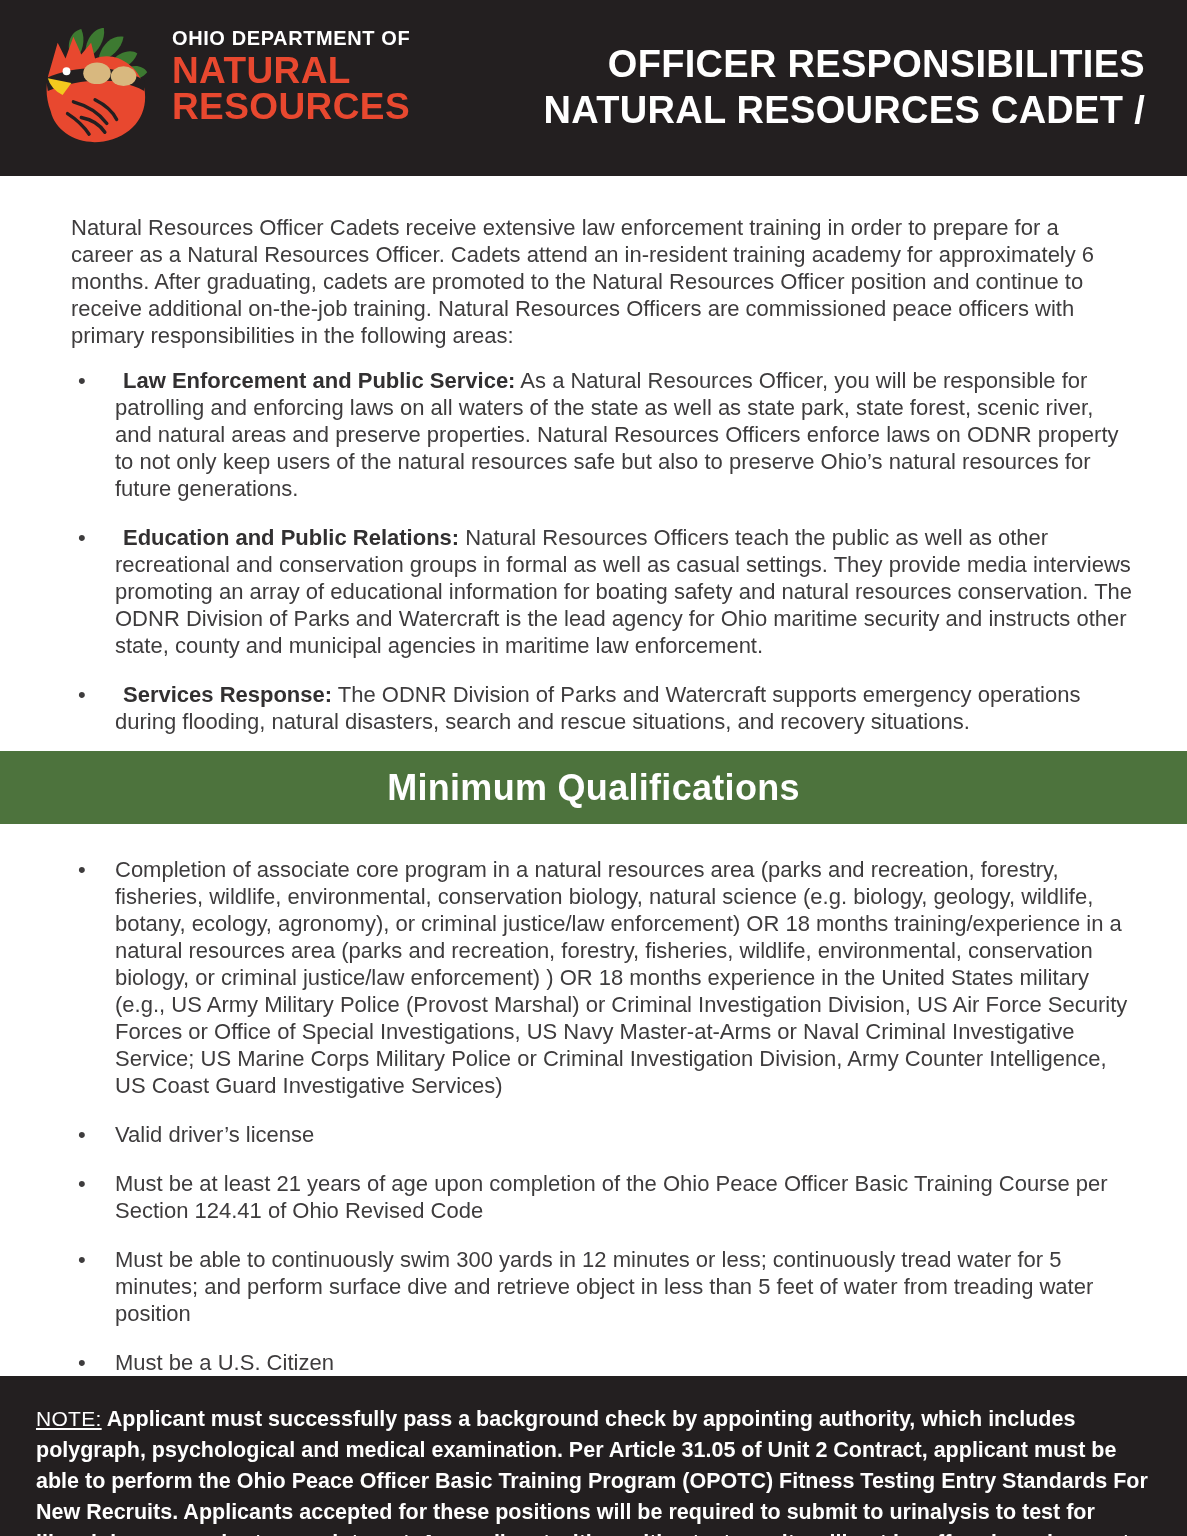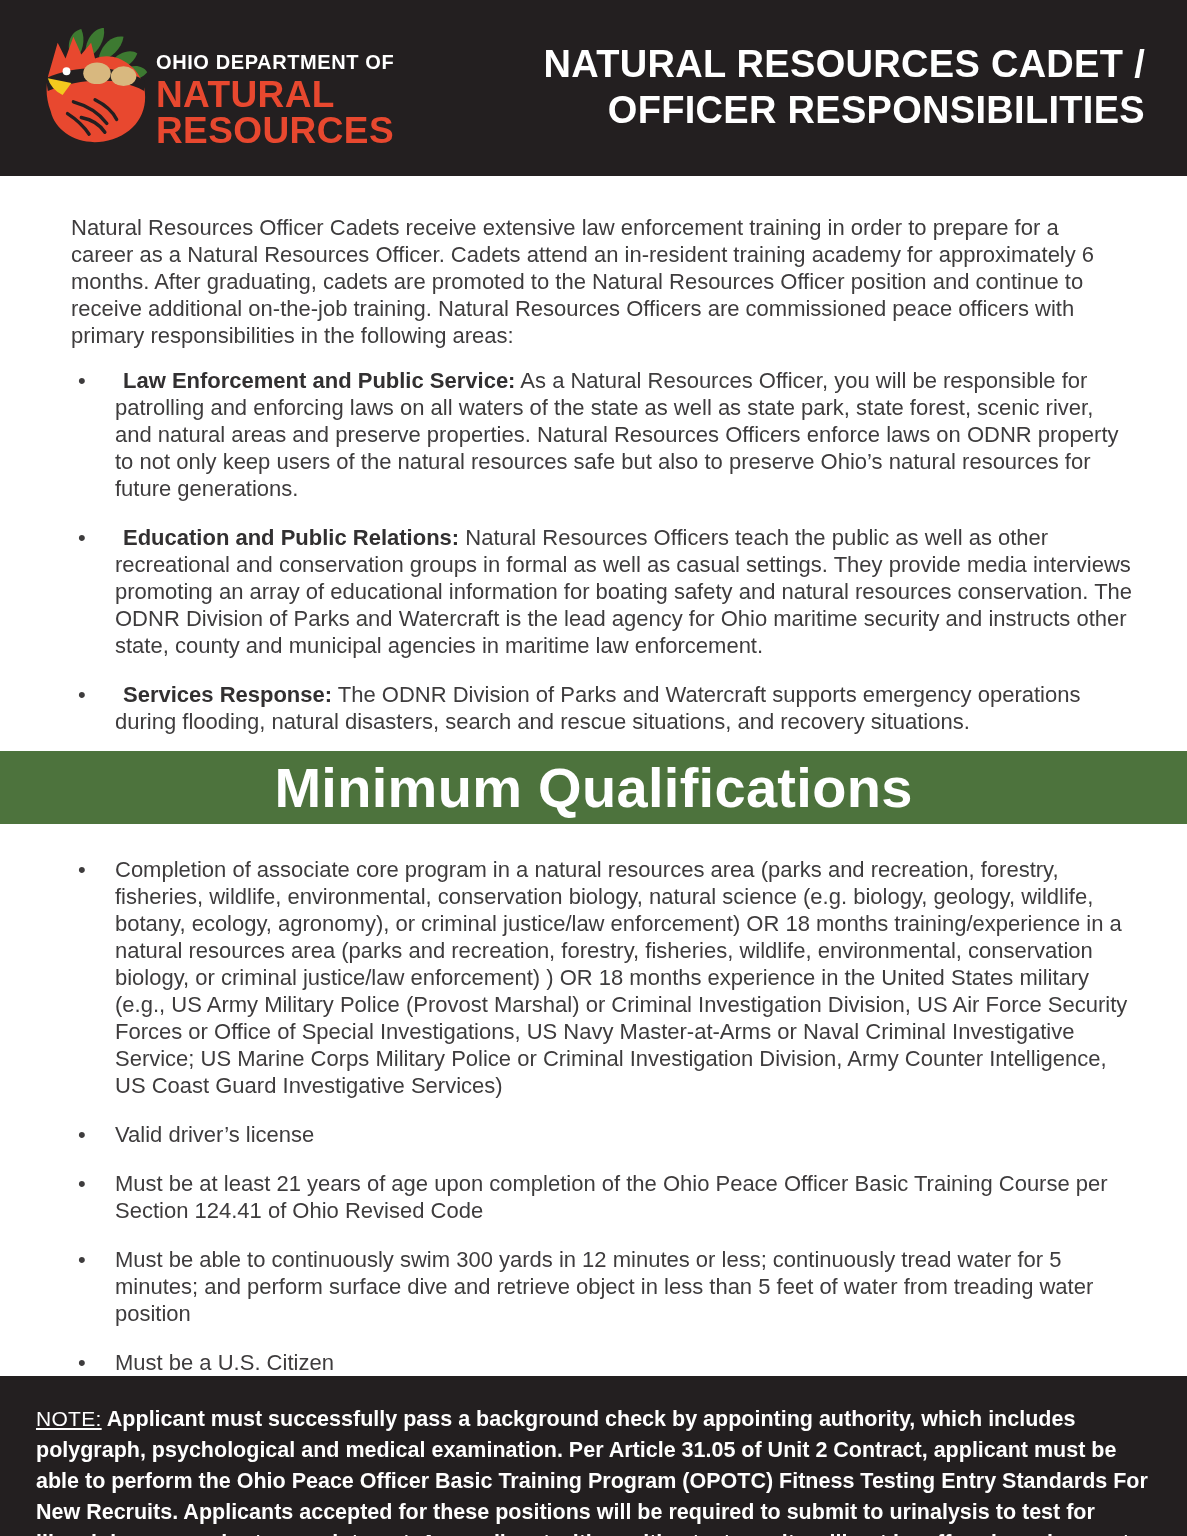--- a/index.html
+++ b/index.html
@@ -15,21 +15,21 @@
     overflow:hidden;background:#ffffff;
   }
 
   
   .topbar{
     height:176px;flex:0 0 176px;
     background:#231f20;
     display:flex;align-items:center;justify-content:space-between;
     padding:0 42px 0 38px;box-sizing:border-box;
   }
-  .brand{display:flex;align-items:flex-end;}
+  .brand{display:flex;align-items:flex-start;gap:16px;}
   .logo-icon{display:block;width:118px;height:122px;}
   .brand-text{display:flex;flex-direction:column;justify-content:center;}
   .brand-line1{color:#ffffff;font-weight:700;font-size:20px;letter-spacing:0.6px;margin-bottom:3px;}
   .brand-line2{color:#e8482f;font-weight:800;font-size:37px;line-height:0.98;letter-spacing:0.4px;}
   .doc-title{
     color:#ffffff;text-align:right;font-weight:800;
     font-size:38px;line-height:1.2;letter-spacing:0.3px;
   }
 
   
@@ -49,21 +49,21 @@
   }
   .b-label{font-weight:700;color:#323031;margin-left:8px;}
 
   
   .banner{
     margin-top:16px;height:73px;flex:0 0 auto;
     background:#4d733d;
     display:flex;align-items:center;justify-content:center;
   }
   .banner h2{
-    margin:0;color:#ffffff;font-size:56px;font-weight:800;letter-spacing:0.3px;
+    margin:0;color:#ffffff;font-size:36px;font-weight:800;letter-spacing:0.3px;
   }
 
   .qual-wrap{padding:14px 52px 0 55px;}
 
   
   .note{
     margin-top:auto;
     height:198px;flex:0 0 198px;box-sizing:border-box;
     background:#231f20;color:#ffffff;
     padding:27px 38px 0 36px;
@@ -112,22 +112,22 @@
           </g>
         </svg>
       </span>
       <div class="brand-text">
         <div class="brand-line1">OHIO DEPARTMENT OF</div>
         <div class="brand-line2">NATURAL</div>
         <div class="brand-line2">RESOURCES</div>
       </div>
     </div>
     <div class="doc-title">
+      <div>OFFICER RESPONSIBILITIES</div>
       <div>NATURAL RESOURCES CADET /</div>
-      <div>OFFICER RESPONSIBILITIES</div>
     </div>
   </header>
 
   <section class="content">
     <p class="body-text intro">Natural Resources Officer Cadets receive extensive law enforcement training in order to prepare for a career as a Natural Resources Officer. Cadets attend an in-resident training academy for approximately 6 months. After graduating, cadets are promoted to the Natural Resources Officer position and continue to receive additional on-the-job training. Natural Resources Officers are commissioned peace officers with primary responsibilities in the following areas:</p>
     <ul class="doc-list">
       <li>
         <span class="b-label">Law Enforcement and Public Service:</span><span> As a Natural Resources Officer, you will be responsible for patrolling and enforcing laws on all waters of the state as well as state park, state forest, scenic river, and natural areas and preserve properties. Natural Resources Officers enforce laws on ODNR property to not only keep users of the natural resources safe but also to preserve Ohio’s natural resources for future generations.</span>
       </li>
       <li>

